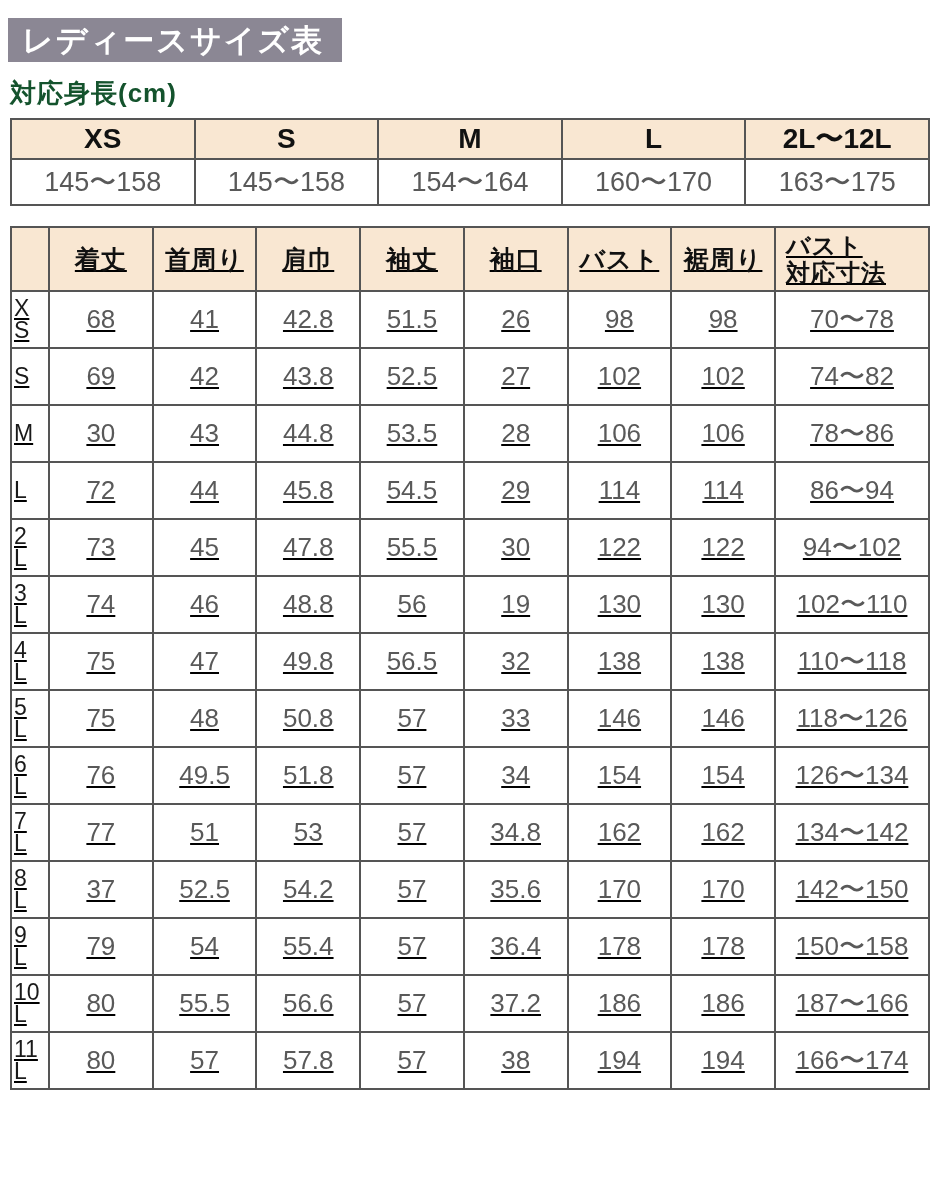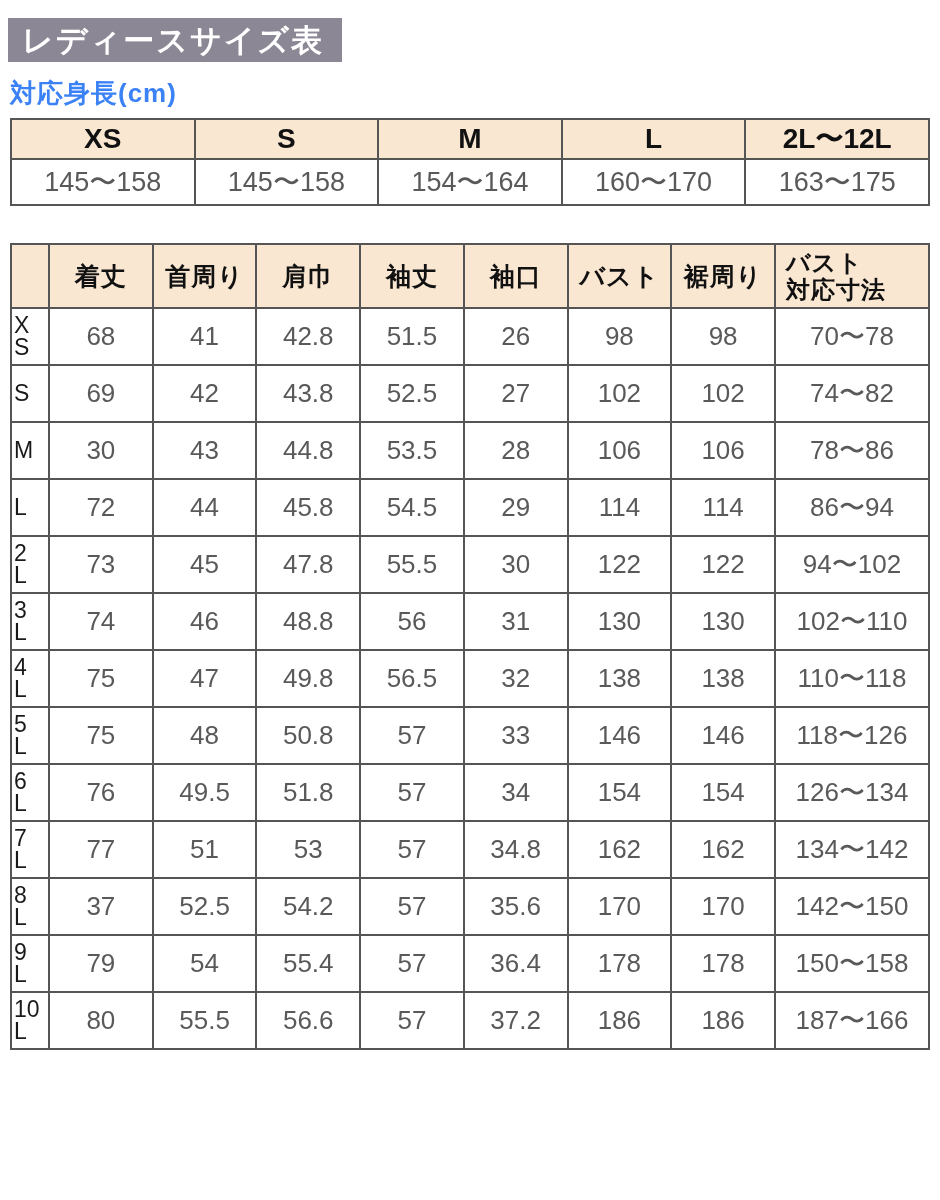--- a/index.html
+++ b/index.html
@@ -21,21 +21,21 @@
     padding: 6px 18px 4px 14px;
     background: var(--title_bar_bg, #8b8794);
     color: #ffffff;
     font-size: 31px;
     font-weight: bold;
     letter-spacing: 2px;
     line-height: 1.1;
   }
   .section-label {
     margin: 14px 0 7px 10px;
-    color: #3b82f6;
+    color: #14532d;
     font-size: 26px;
     font-weight: bold;
     letter-spacing: 1px;
   }
   table {
     border-collapse: collapse;
     table-layout: fixed;
     width: 920px;
     margin-left: 10px;
   }
@@ -53,21 +53,22 @@
     font-weight: bold;
     height: 34px;
   }
   .height-table td {
     color: var(--value_color, #595959);
     font-size: 27px;
     height: 44px;
   }
   
   .size-table {
-    margin-top: 37px;
+    margin-top: 20px;
+    text-decoration: underline;
   }
   .size-table th.col-header {
     background: var(--header_bg, #f9e7d2);
     color: #111111;
     font-size: 25px;
     font-weight: bold;
     height: 62px;
     white-space: pre-line;
     line-height: 1.15;
     letter-spacing: 1px;
@@ -194,21 +195,21 @@
           <td>122</td>
           <td>94〜102</td>
         </tr>
         <tr>
           <th class="row-label">3
 L</th>
           <td>74</td>
           <td>46</td>
           <td>48.8</td>
           <td>56</td>
-          <td>31</td>
+          <td>19</td>
           <td>130</td>
           <td>130</td>
           <td>102〜110</td>
         </tr>
         <tr>
           <th class="row-label">4
 L</th>
           <td>75</td>
           <td>47</td>
           <td>49.8</td>
@@ -283,16 +284,28 @@
 L</th>
           <td>80</td>
           <td>55.5</td>
           <td>56.6</td>
           <td>57</td>
           <td>37.2</td>
           <td>186</td>
           <td>186</td>
           <td>187〜166</td>
         </tr>
+        <tr>
+          <th class="row-label">11
+L</th>
+          <td>80</td>
+          <td>57</td>
+          <td>57.8</td>
+          <td>57</td>
+          <td>38</td>
+          <td>194</td>
+          <td>194</td>
+          <td>166〜174</td>
+        </tr>
       </tbody>
   </table>
 
 </div>
 
 </body></html>

